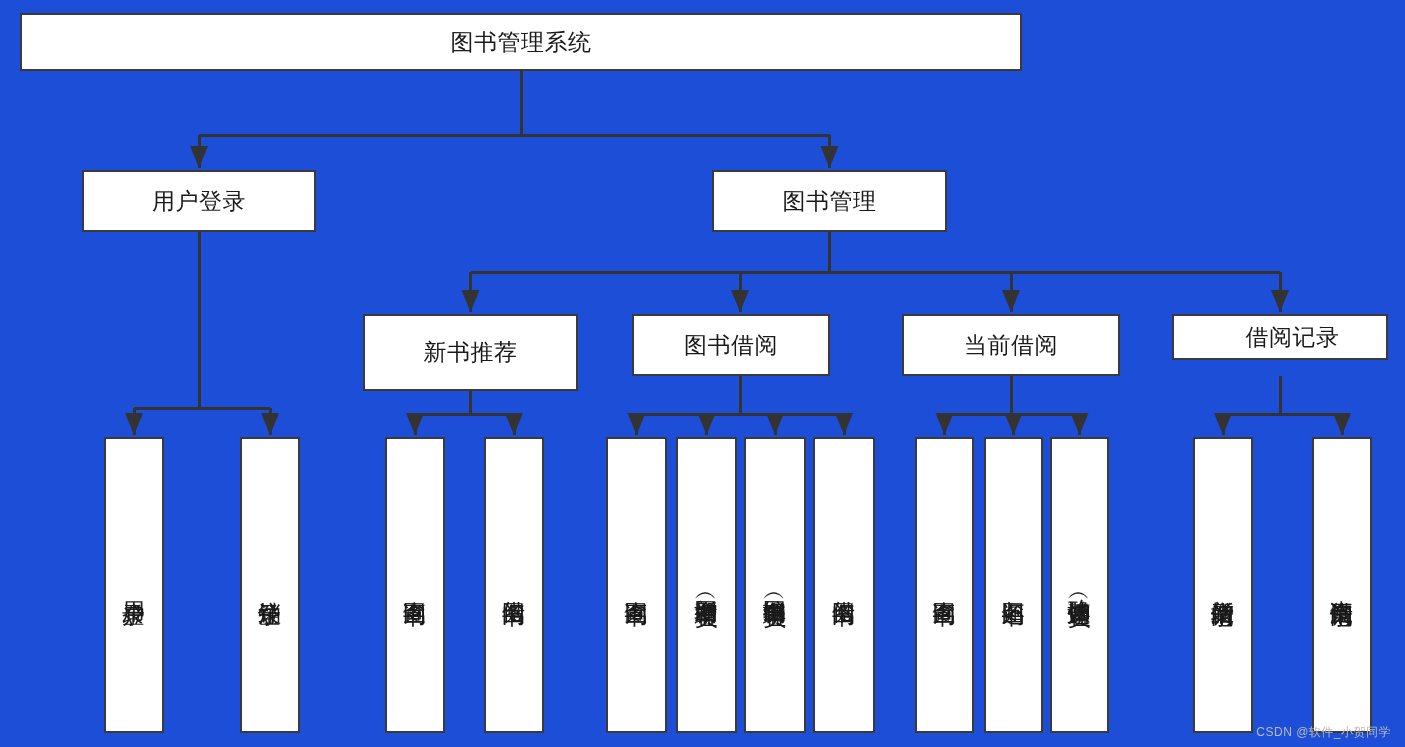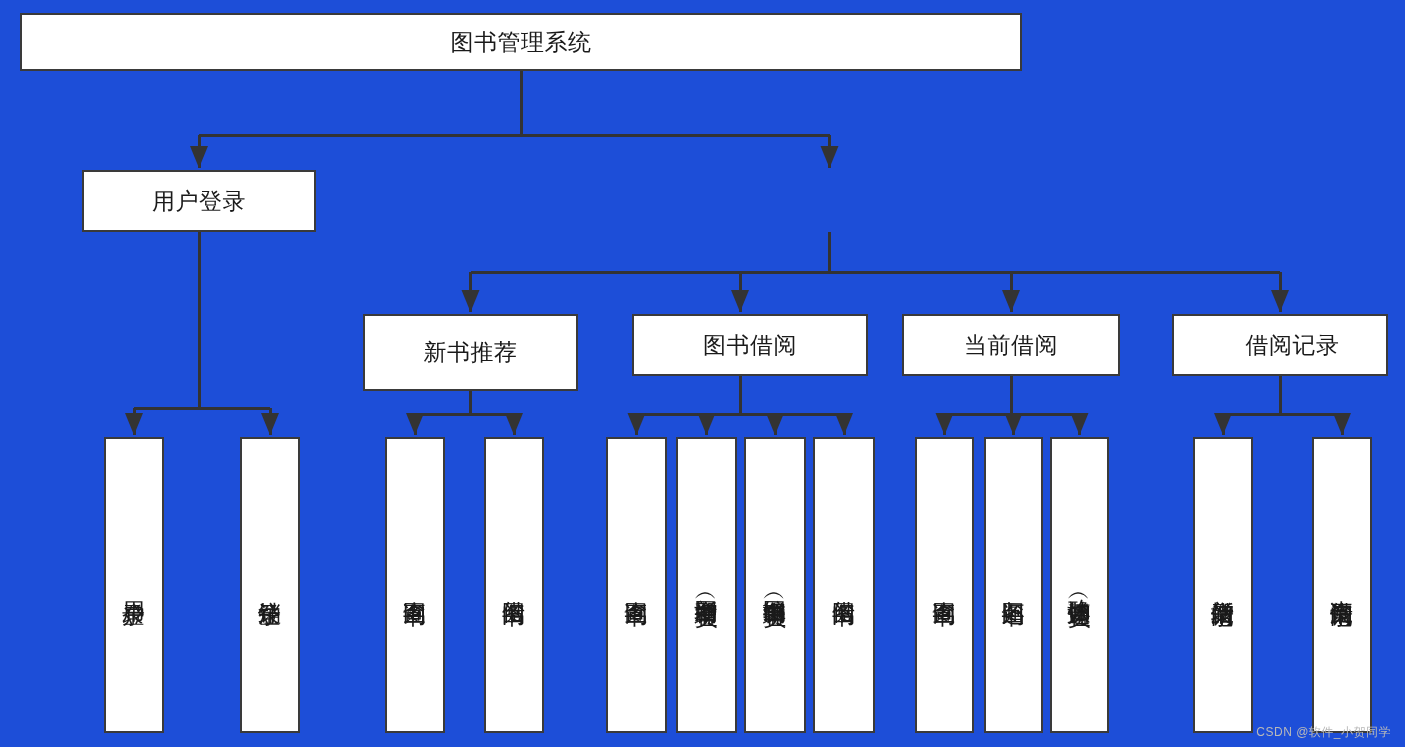--- a/index.html
+++ b/index.html
@@ -116,25 +116,26 @@
       <line x1="1223" y1="414" x2="1342" y2="414" stroke="#333333" stroke-width="3" shape-rendering="crispEdges"></line>
       <line x1="1223" y1="414" x2="1223" y2="435" stroke="#333333" stroke-width="3" shape-rendering="crispEdges"></line>
       <path d="M 1214 413 L 1232 413 L 1223 435 Z" fill="#333333"></path>
       <line x1="1342" y1="414" x2="1342" y2="435" stroke="#333333" stroke-width="3" shape-rendering="crispEdges"></line>
       <path d="M 1333 413 L 1351 413 L 1342 435 Z" fill="#333333"></path>
     </svg>
 
   <div class="node horiz" style="left: 20px; top: 13px; width: 1002px; height: 58px;">图书管理系统</div>
 
   <div class="node horiz" style="left: 82px; top: 170px; width: 234px; height: 62px;">用户登录</div>
+  <div class="node horiz" style="left: 712px; top: 170px; width: 235px; height: 62px;">图书管理</div>
 
   <div class="node horiz" style="left: 363px; top: 314px; width: 215px; height: 77px;">新书推荐</div>
-  <div class="node horiz" style="left: 632px; top: 314px; width: 236px; height: 62px;">图书借阅</div>
+  <div class="node horiz" style="left: 632px; top: 314px; width: 198px; height: 62px;">图书借阅</div>
   <div class="node horiz" style="left: 902px; top: 314px; width: 218px; height: 62px; text-align: right;">当前借阅</div>
-  <div class="node horiz" style="left: 1172px; top: 314px; width: 216px; height: 62px; padding-left: 25px;">借阅记录</div>
+  <div class="node horiz" style="left: 1172px; top: 314px; width: 216px; height: 46px; padding-left: 25px;">借阅记录</div>
 
   <div class="node vert" style="left: 104px; top: 437px; width: 60px; height: 296px;">用户登录</div>
   <div class="node vert" style="left: 240px; top: 437px; width: 60px; height: 296px;">注销登录</div>
   <div class="node vert" style="left: 385px; top: 437px; width: 60px; height: 296px;">查询图书</div>
   <div class="node vert" style="left: 484px; top: 437px; width: 60px; height: 296px;">借阅图书</div>
   <div class="node vert" style="left: 606px; top: 437px; width: 61px; height: 296px;">查询图书</div>
   <div class="node vert" style="left: 676px; top: 437px; width: 61px; height: 296px;">新增图书（管理员）</div>
   <div class="node vert" style="left: 744px; top: 437px; width: 62px; height: 296px;">编辑图书（管理员）</div>
   <div class="node vert" style="left: 813px; top: 437px; width: 62px; height: 296px;">借阅图书</div>
   <div class="node vert" style="left: 915px; top: 437px; width: 59px; height: 296px;">查询图书</div>

